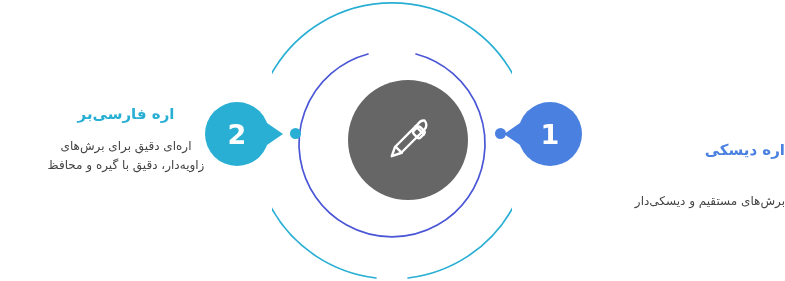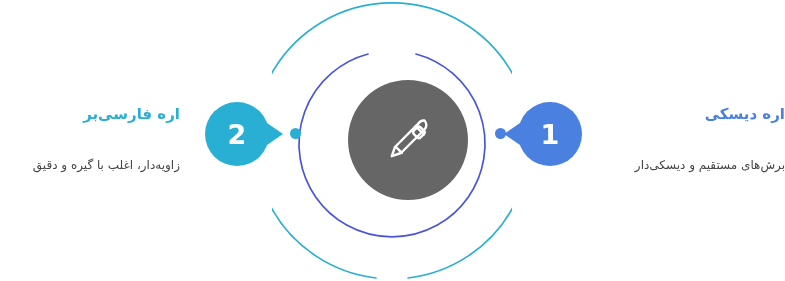--- a/index.html
+++ b/index.html
@@ -61,29 +61,29 @@
   .dot-left{left:290px;background:#29afd4;}
 
   
   .txt{
     position:absolute;
     top:105px;
     width:180px;
     direction:rtl;
   }
   .txt-right{left:605px;text-align:right;}
-  .txt-left{left:0px;text-align:right;}
+  .txt-left{left:0px;text-align:center;padding-left:36px;}
 
   .txt h3{
     margin:0 0 12px 0;
     font-size:15px;
     font-weight:bold;
     line-height:1.3;
   }
-  .txt-right h3{color:#4a80e0;}
+  .txt-right h3{color:#4a80e0;margin-top:36px;}
   .txt-left h3{color:#29afd4;}
 
   .txt p{
     margin:0;
     font-size:12px;
     line-height:1.65;
     color:#444444;
   }
 </style>
 </head>
@@ -128,18 +128,18 @@
     <h3>اره دیسکی</h3>
     <p>
       <br>
       <span>برش‌های مستقیم و دیسکی‌دار</span>
     </p>
   </div>
 
   <div class="txt txt-left">
     <h3>اره فارسی‌بر</h3>
     <p>
-      <br>
-      <span>زاویه‌دار، اغلب با گیره و دقیق</span>
+      <span>اره‌ای دقیق برای برش‌های</span><br>
+      <span>زاویه‌دار، دقیق با گیره و محافظ</span>
     </p>
   </div>
 
 </div>
 
 </body></html>

